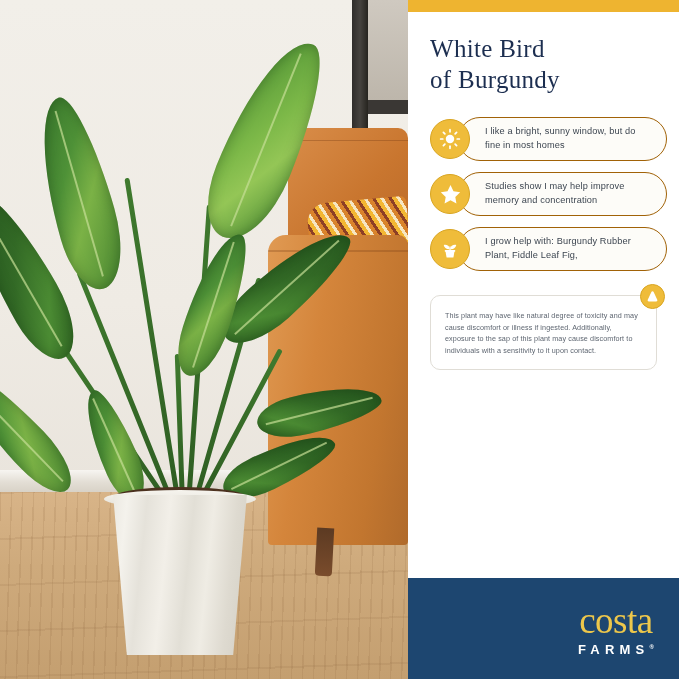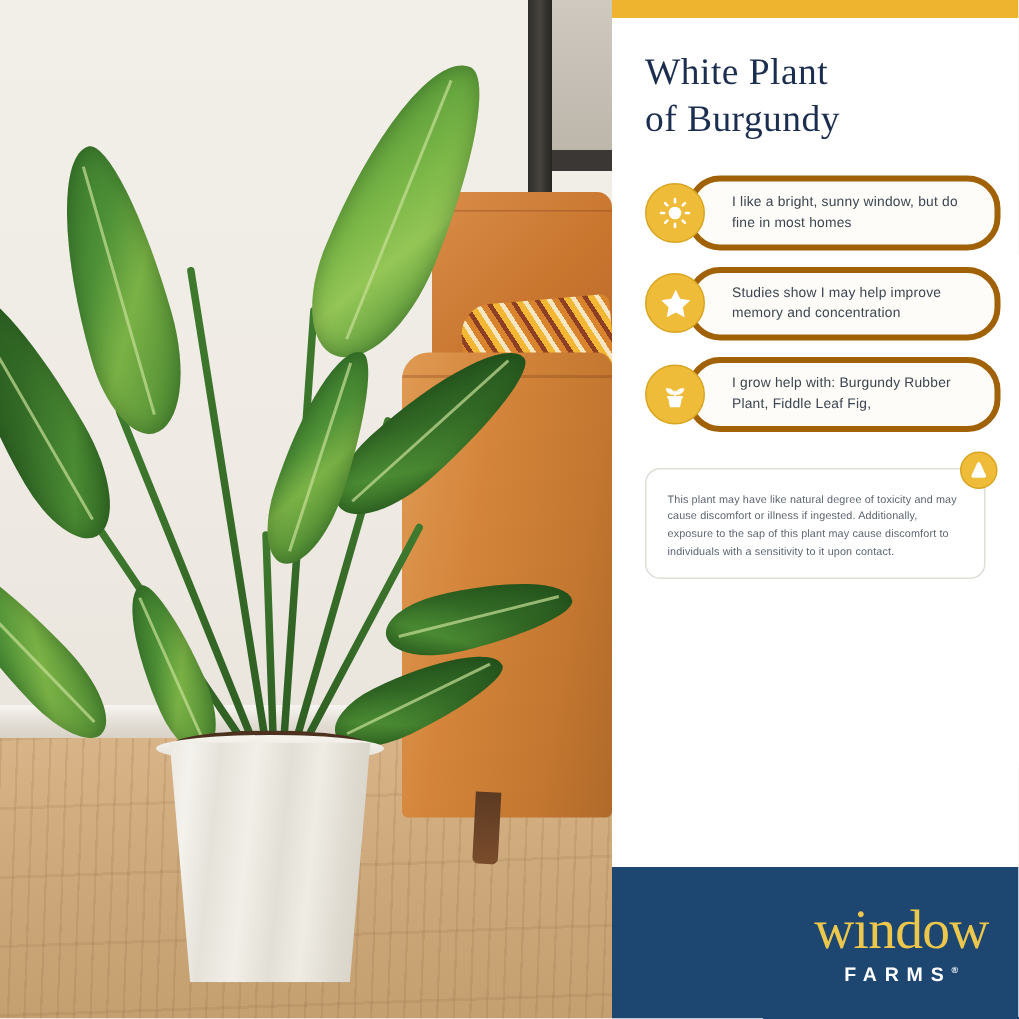--- a/index.html
+++ b/index.html
@@ -253,21 +253,21 @@
   }
 
   .feature-text-box {
     margin-left: -12px;
     padding: 7px 14px 7px 26px;
     min-height: 40px;
     flex: 1 1 auto;
     display: flex;
     align-items: center;
     background: #fdfcf8;
-    border: 4px solid #a16207;
+    border: 1px solid #a16207;
     border-radius: 22px;
     font-size: 9.2px;
     line-height: 1.5;
     color: #3c4550;
     letter-spacing: 0.15px;
   }
 
   .warning-wrap {
     position: relative;
     margin-top: 24px;
@@ -374,21 +374,21 @@
     <div class="pot"></div>
   </div>
 
   <div class="info-panel">
 
     <div class="top-bar"></div>
 
     <div class="info-body">
 
       <h1 class="title">
-        <span>White Plant</span><br>
+        <span>White Bird</span><br>
         <span>of Burgundy</span>
       </h1>
 
       <div class="features">
 
         <div class="feature">
           <div class="feature-icon">
             <svg width="22" height="22" viewBox="0 0 24 24" aria-hidden="true">
               <circle cx="12" cy="12" r="4.6" fill="#ffffff"></circle>
               <g stroke="#ffffff" stroke-width="1.9" stroke-linecap="round">
@@ -439,19 +439,19 @@
           <svg width="15" height="15" viewBox="0 0 24 24" aria-hidden="true">
             <path d="M12 3.4 C12.9 3.4 13.6 4.1 14.0 5.0 L19.6 17.2 C20.2 18.5 19.3 19.9 17.9 19.9 H6.1 C4.7 19.9 3.8 18.5 4.4 17.2 L10.0 5.0 C10.4 4.1 11.1 3.4 12 3.4 Z" fill="#ffffff"></path>
           </svg>
         </div>
       </div>
 
     </div>
 
     <div class="footer">
       <div class="logo">
-        <span class="logo-costa">window</span>
+        <span class="logo-costa">costa</span>
         <span class="logo-farms"><span>FARMS</span><sup>®</sup></span>
       </div>
     </div>
 
   </div>
 </div>
 
 </body></html>

